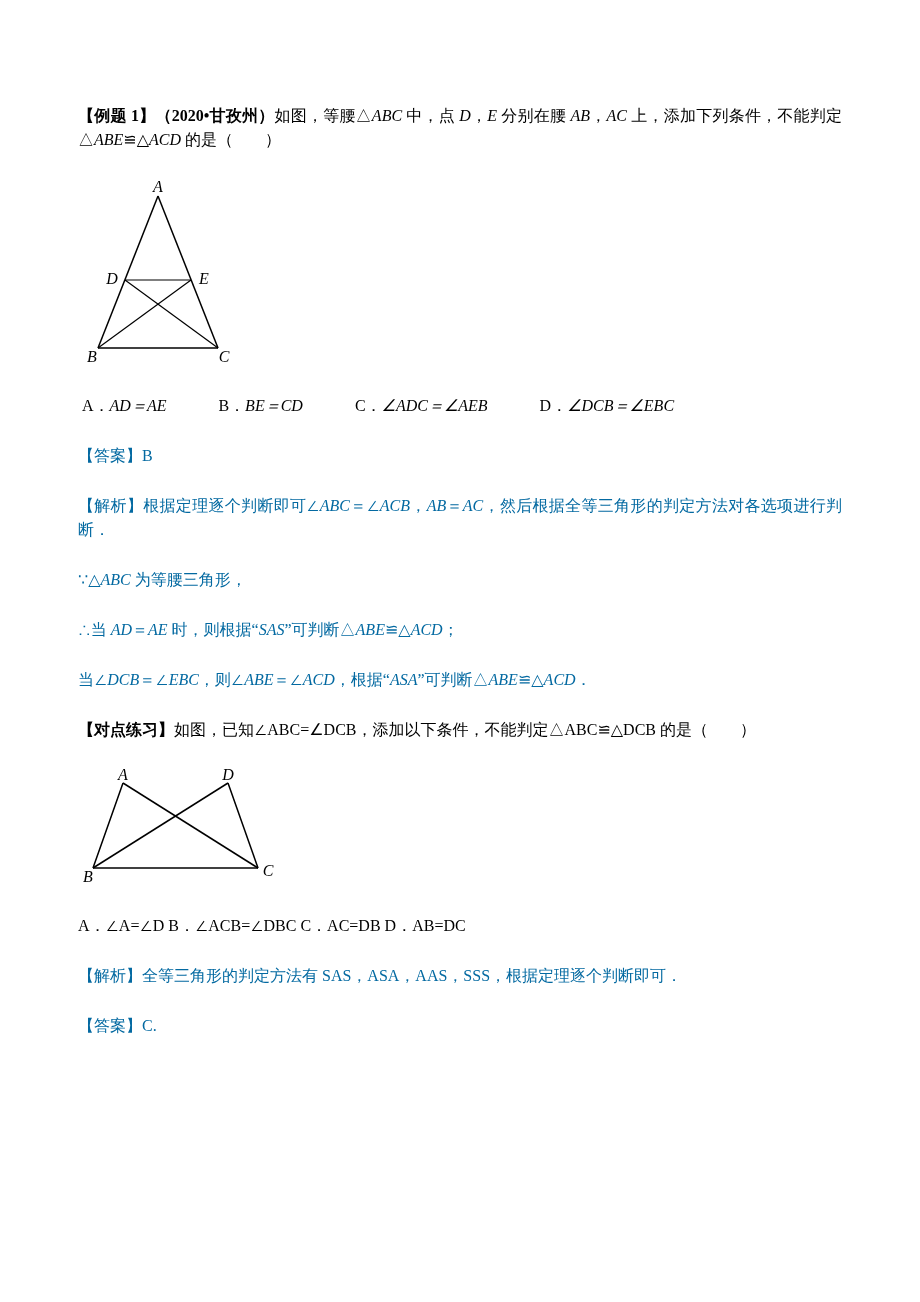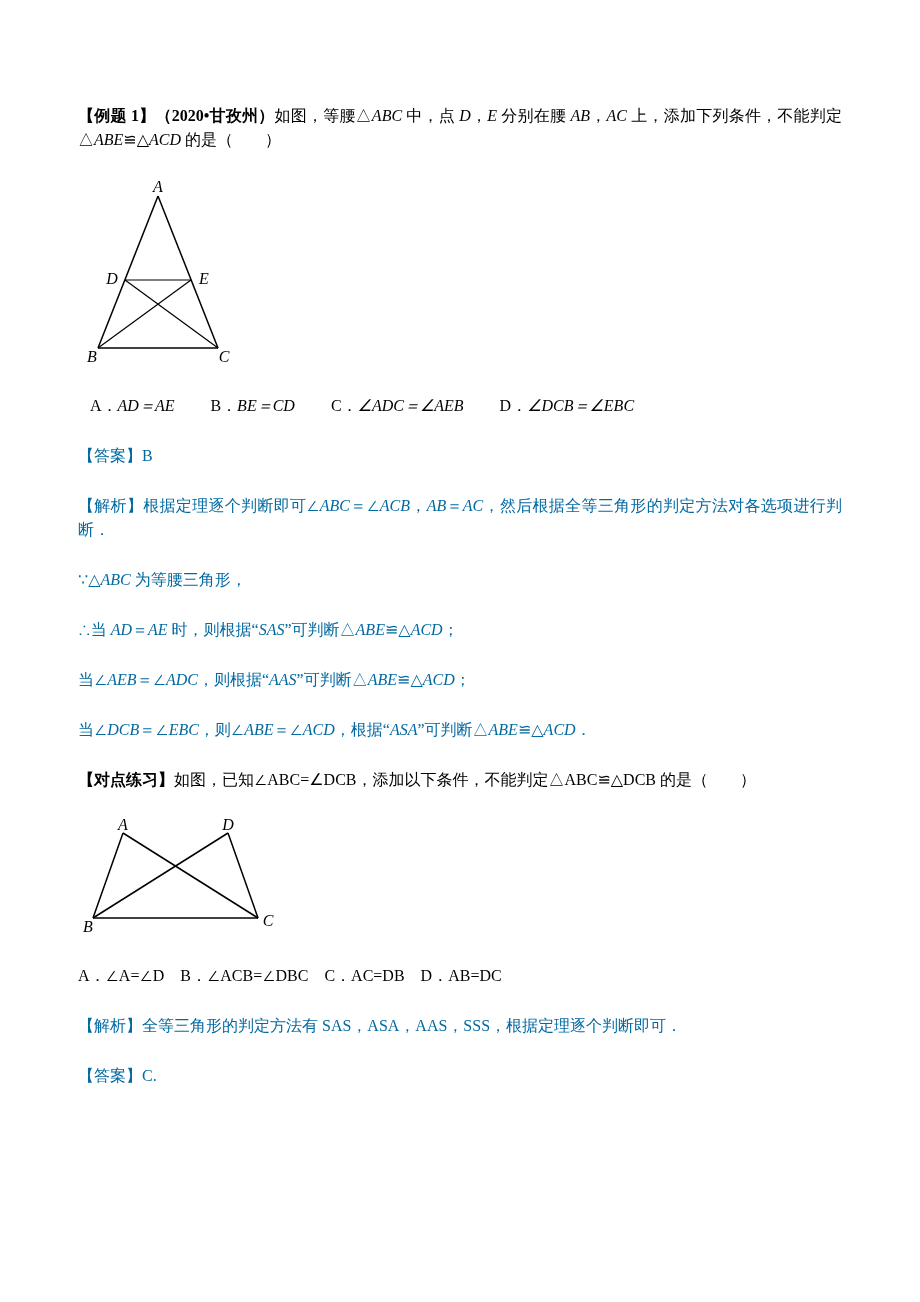--- a/index.html
+++ b/index.html
@@ -17,28 +17,28 @@
   }
   .para {
     margin: 0 0 26px 0;
     text-align: justify;
   }
   .bold { font-weight: bold; }
   .red { color: #0369a1; }
   .italic-math { font-style: italic; font-family: "Times New Roman", serif; }
   .options {
     display: flex;
-    gap: 36px;
-    margin: 0 0 26px 12px;
+    gap: 52px;
+    margin: 0 0 26px 4px;
     align-items: center;
   }
   .options .opt { white-space: nowrap; }
   .options2 {
     display: flex;
-    gap: 16px;
+    gap: 4px;
     margin: 0 0 26px 0;
   }
   .figure {
     margin: 12px 0 26px 0;
   }
   svg { display: block; }
 </style>
 </head>
 <body>
 
@@ -89,23 +89,20 @@
 
   <p class="para red">
     <span>∵△</span><span class="italic-math">ABC</span><span> 为等腰三角形，</span>
   </p>
 
 
   <p class="para red">
     <span>∴当 </span><span class="italic-math">AD</span><span>＝</span><span class="italic-math">AE</span><span> 时，则根据“</span><span class="italic-math">SAS</span><span>”可判断△</span><span class="italic-math">ABE</span><span>≌△</span><span class="italic-math">ACD</span><span>；</span>
   </p>
 
-  <p class="para red">
-    <span>当∠</span><span class="italic-math">AEB</span><span>＝∠</span><span class="italic-math">ADC</span><span>，则根据“</span><span class="italic-math">AAS</span><span>”可判断△</span><span class="italic-math">ABE</span><span>≌△</span><span class="italic-math">ACD</span><span>；</span>
-  </p>
 
   <p class="para red">
     <span>当∠</span><span class="italic-math">DCB</span><span>＝∠</span><span class="italic-math">EBC</span><span>，则∠</span><span class="italic-math">ABE</span><span>＝∠</span><span class="italic-math">ACD</span><span>，根据“</span><span class="italic-math">ASA</span><span>”可判断△</span><span class="italic-math">ABE</span><span>≌△</span><span class="italic-math">ACD</span><span>．</span>
   </p>
 
   <p class="para">
     <span class="bold">【对点练习】</span><span>如图，已知∠ABC=∠DCB，添加以下条件，不能判定△ABC≌△DCB 的是（　　）</span>
   </p>
 
   <div class="figure">

